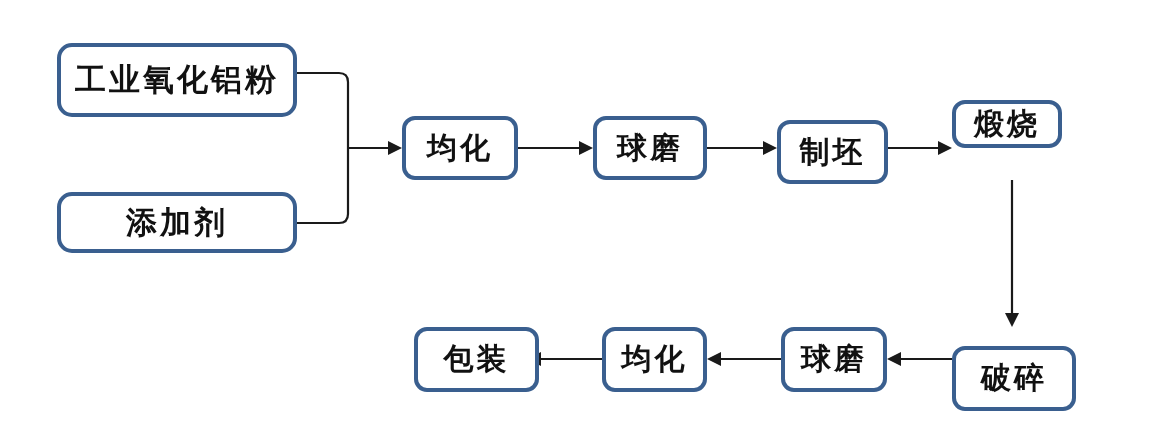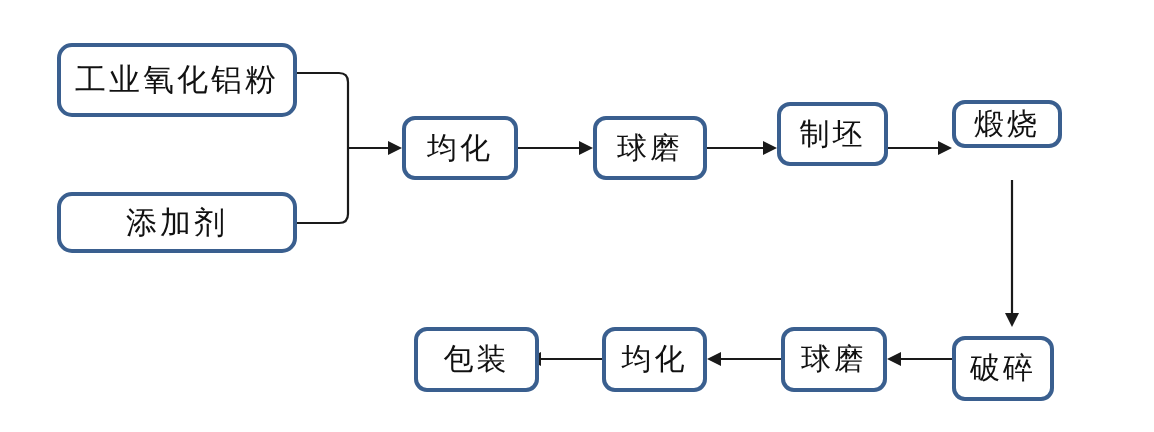--- a/index.html
+++ b/index.html
@@ -23,34 +23,34 @@
   .edge{stroke:var(--line);stroke-width:2.2;fill:none;}
   .head{fill:var(--line);stroke:none;}
   .box{
     position:absolute;
     box-sizing:border-box;
     background:var(--box-fill);
     border:4px solid var(--box-border);
     border-radius:13px;
     display:flex;align-items:center;justify-content:center;
     color:var(--text);
-    font-weight:normal;
+    font-weight:bold;
     font-size:30px;
     letter-spacing:3px;
     white-space:nowrap;
   }
   .box.big{font-size:31px;border-radius:15px;}
   
   .b-raw   {left:57px; top:43px;  width:240px;height:74px;}
   .b-add   {left:57px; top:192px; width:240px;height:61px;}
   .b-hom1  {left:402px;top:116px; width:116px;height:64px;}
   .b-mill1 {left:593px;top:116px; width:114px;height:64px;}
-  .b-form  {left:777px;top:102px; width:111px;height:64px;}
+  .b-form  {left:777px;top:120px; width:111px;height:64px;}
   .b-calc  {left:952px;top:100px; width:110px;height:48px;}
-  .b-crush {left:952px;top:336px; width:102px;height:65px;}
+  .b-crush {left:952px;top:346px; width:124px;height:65px;}
   .b-mill2 {left:781px;top:327px; width:106px;height:65px;}
   .b-hom2  {left:602px;top:327px; width:105px;height:65px;}
   .b-pack  {left:414px;top:327px; width:125px;height:65px;}
 </style>
 </head>
 <body>
 
 <div class="canvas">
 
   <svg class="connector-layer" viewBox="0 0 1154 432" xmlns="http://www.w3.org/2000/svg" aria-hidden="true">

